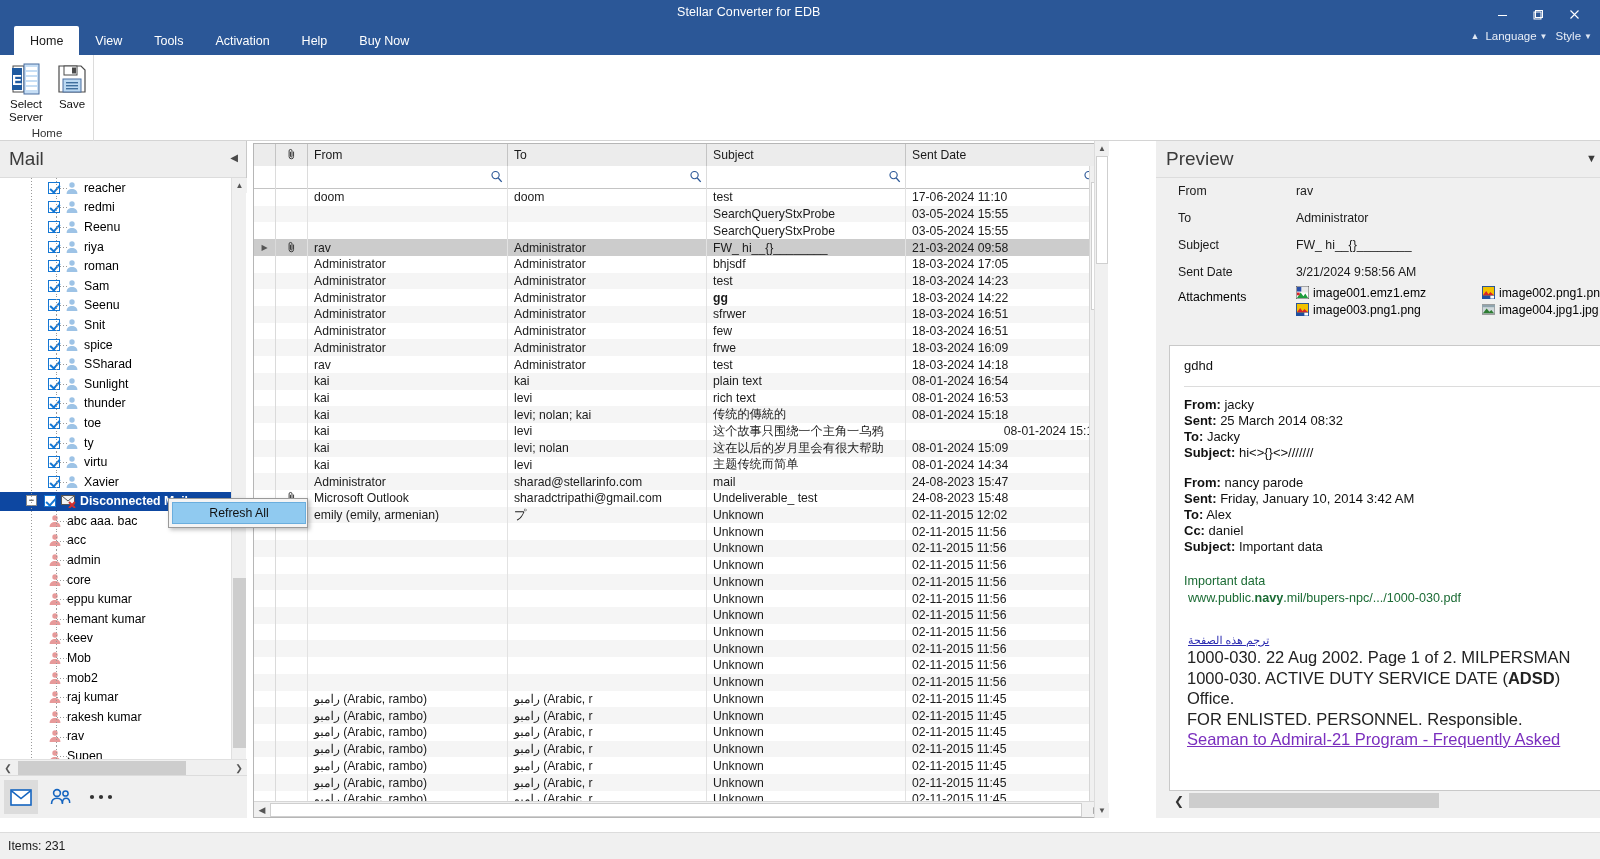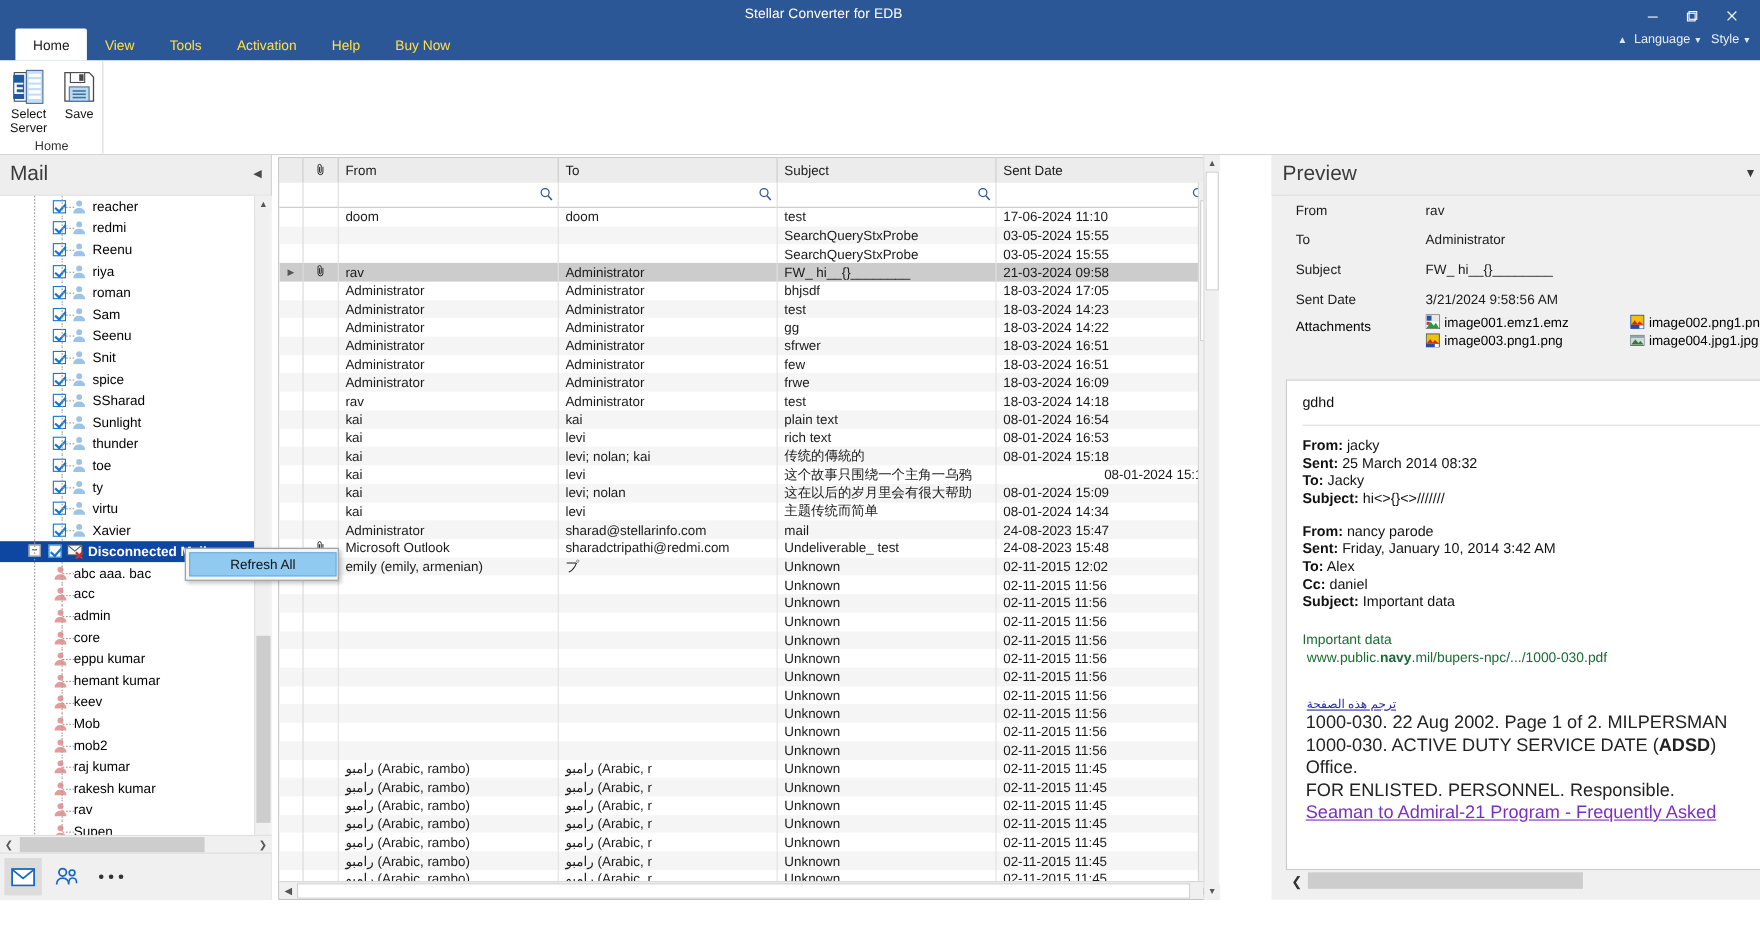--- a/index.html
+++ b/index.html
@@ -37,21 +37,21 @@
   .caret-up { font-size: 9px; color:#dfe7f3; }
   .caret-dn { font-size: 8px; color:#dfe7f3; }
 
   
   .tabs {
     position: absolute; left: 14px; top: 26px; height: 29px;
     display: flex; align-items: flex-end;
   }
   .tab {
     height: 29px; padding: 0 16px; display: flex; align-items: center;
-    color: #fde047; font-size: 12.5px;
+    color: #ffffff; font-size: 12.5px;
   }
   .tab.active {
     background: #ffffff; color: #1a1a1a;
     border-top-left-radius: 2px; border-top-right-radius: 2px;
   }
 
   
   .ribbon {
     position: absolute; left: 0; top: 55px; width: 1600px; height: 86px;
     background: #ffffff; border-bottom: 1px solid #d4d4d4;
@@ -877,21 +877,21 @@
         </div>
         <div class="grow">
           <div class="gcell ind" style="width: 22px; flex: 0 0 22px;"></div>
           <div class="gcell att" style="width: 32px; flex: 0 0 32px;"></div>
           <div class="gcell" style="width: 200px; flex: 0 0 200px;">
             <span>Administrator</span>
           </div>
           <div class="gcell" style="width: 199px; flex: 0 0 199px;">
             <span>Administrator</span>
           </div>
-          <div class="gcell subj" style="width: 199px; flex: 0 0 199px;">
+          <div class="gcell subj" style="width: 199px; flex: 0 0 199px; font-weight: bold;">
             <span>gg</span>
           </div>
           <div class="gcell" style="width: 195px; flex: 0 0 195px;">
             <span>18-03-2024 14:22</span>
           </div>
         </div>
         <div class="grow alt">
           <div class="gcell ind" style="width: 22px; flex: 0 0 22px;"></div>
           <div class="gcell att" style="width: 32px; flex: 0 0 32px;"></div>
           <div class="gcell" style="width: 200px; flex: 0 0 200px;">
@@ -1072,21 +1072,21 @@
           <div class="gcell ind" style="width: 22px; flex: 0 0 22px;"></div>
           <div class="gcell att" style="width: 32px; flex: 0 0 32px;">
             <span class="clip"><svg viewBox="0 0 10 14" width="9" height="12">
                 <path d="M7.4 4.2 V10 a2.6 2.6 0 0 1 -5.2 0 V3.4 a1.7 1.7 0 0 1 3.4 0 V9.6 a0.9 0.9 0 0 1 -1.8 0 V4.4" fill="none" stroke="#222" stroke-width="1"></path>
               </svg></span>
           </div>
           <div class="gcell" style="width: 200px; flex: 0 0 200px;">
             <span>Microsoft Outlook</span>
           </div>
           <div class="gcell" style="width: 199px; flex: 0 0 199px;">
-            <span>sharadctripathi@redmi.com</span>
+            <span>sharadctripathi@gmail.com</span>
           </div>
           <div class="gcell subj" style="width: 199px; flex: 0 0 199px;">
             <span>Undeliverable_ test</span>
           </div>
           <div class="gcell" style="width: 195px; flex: 0 0 195px;">
             <span>24-08-2023 15:48</span>
           </div>
         </div>
         <div class="grow alt">
           <div class="gcell ind" style="width: 22px; flex: 0 0 22px;"></div>
@@ -1510,14 +1510,17 @@
 
     <div class="pv-hsb">
       <div class="pvh-arrow">❮</div>
       <div class="pvh-track">
         <div class="pvh-thumb"></div>
       </div>
       <div class="pvh-arrow">❯</div>
     </div>
   </div>
 
+  <div class="statusbar">
+    <span>Items: 231</span>
+  </div>
 
 </div>
 
 </body></html>

